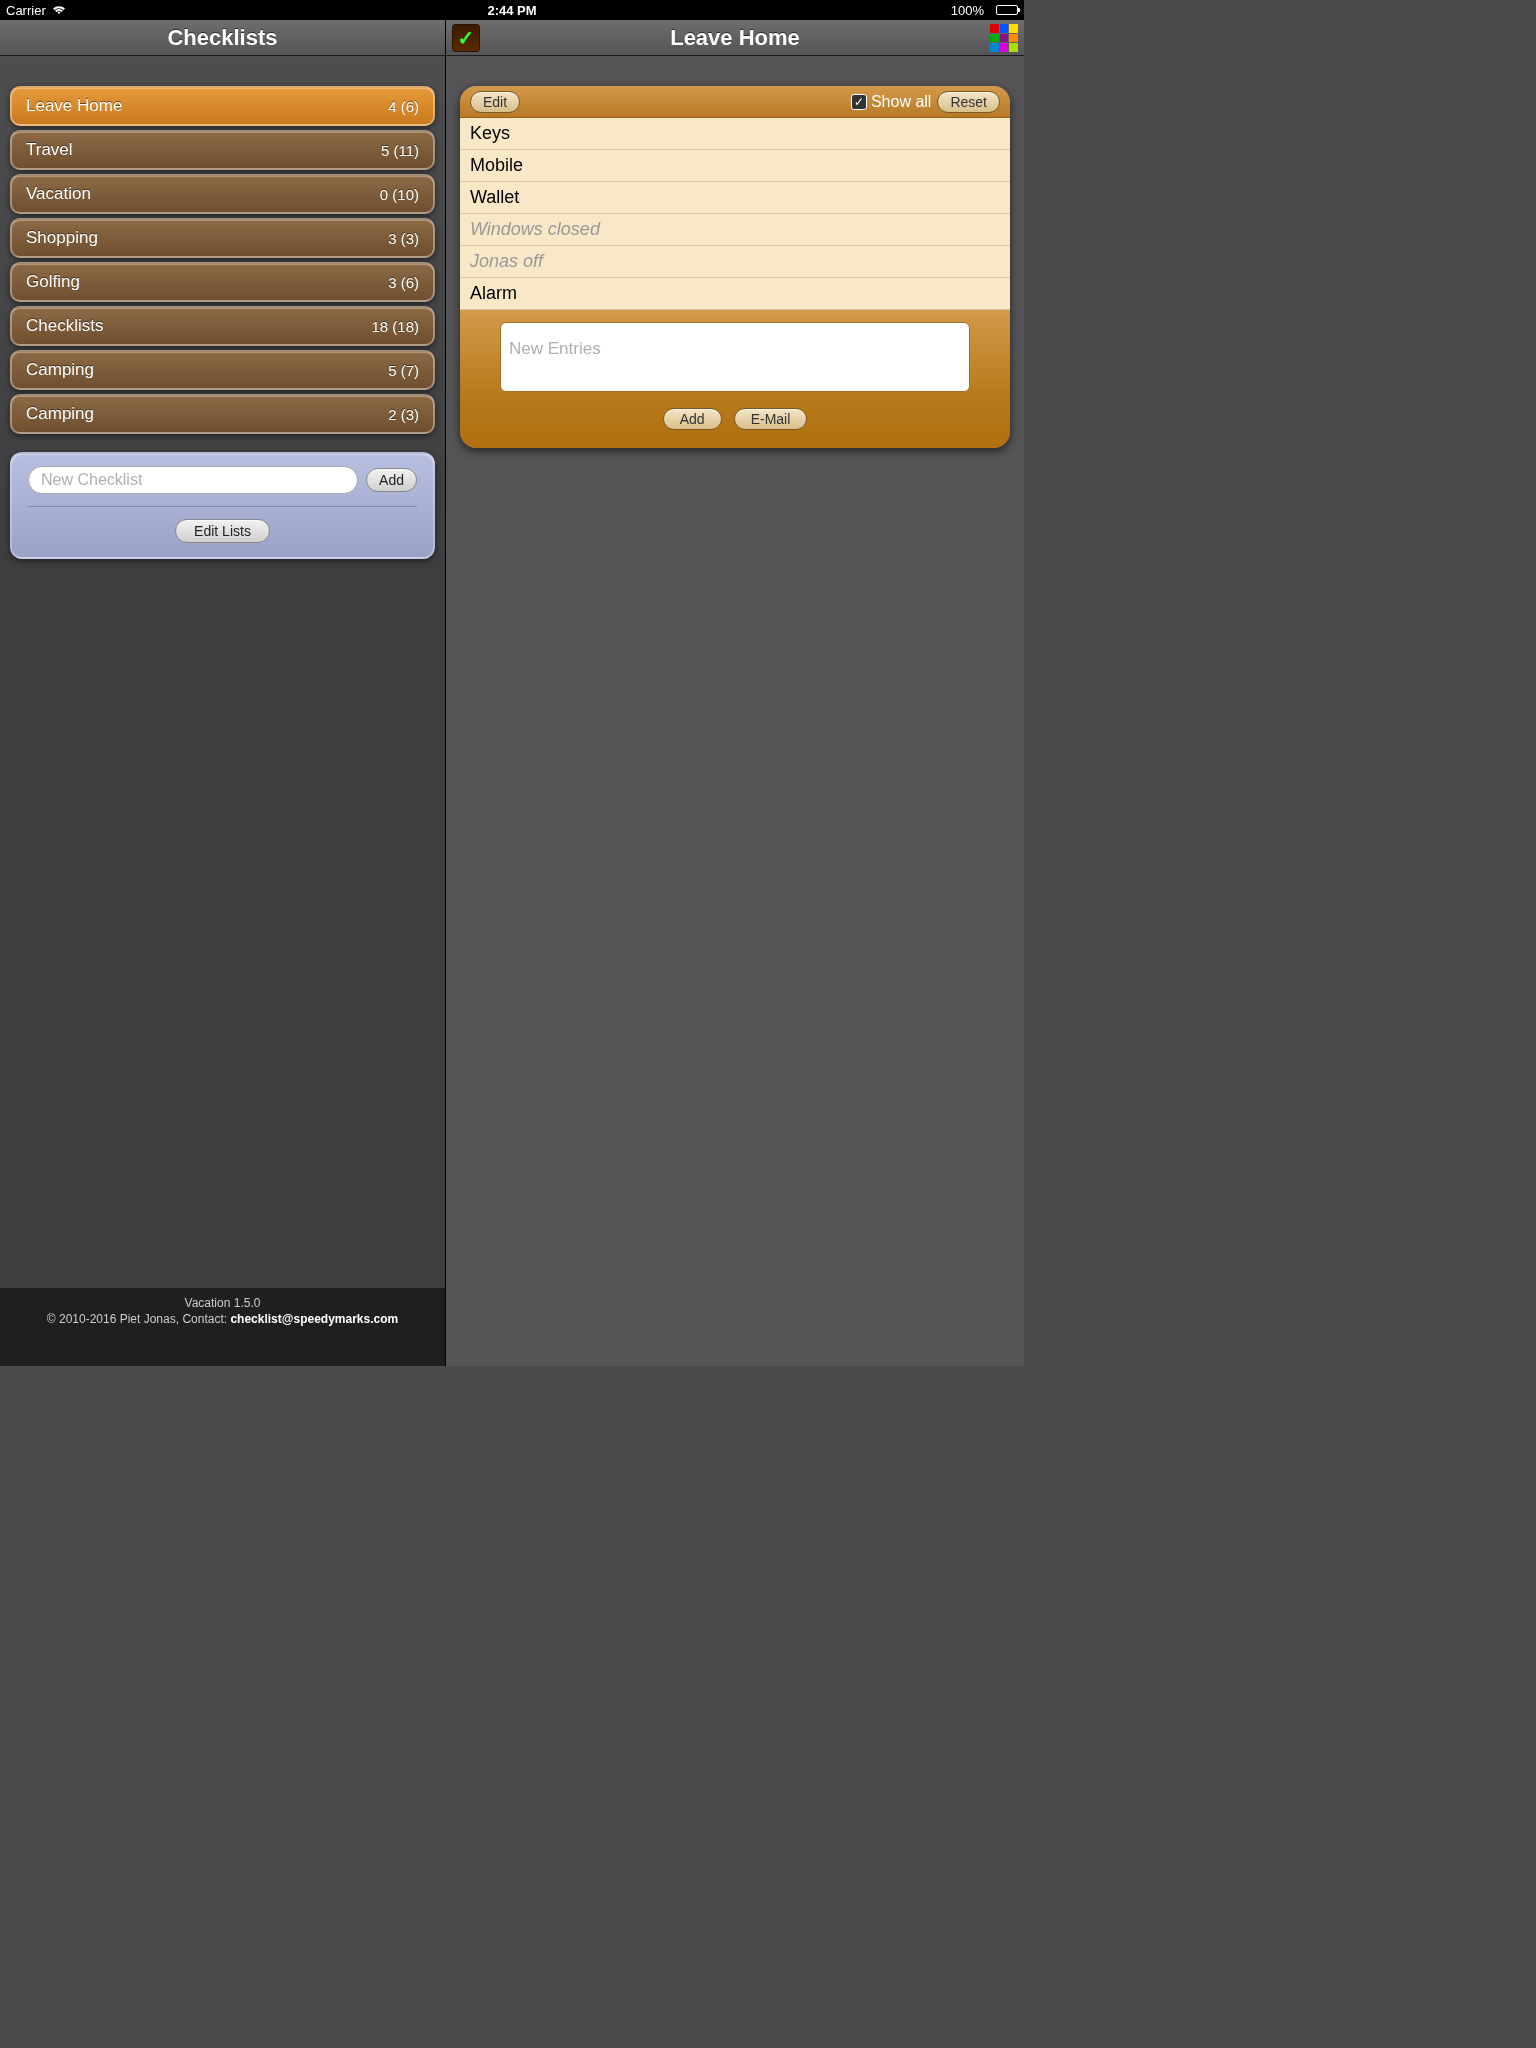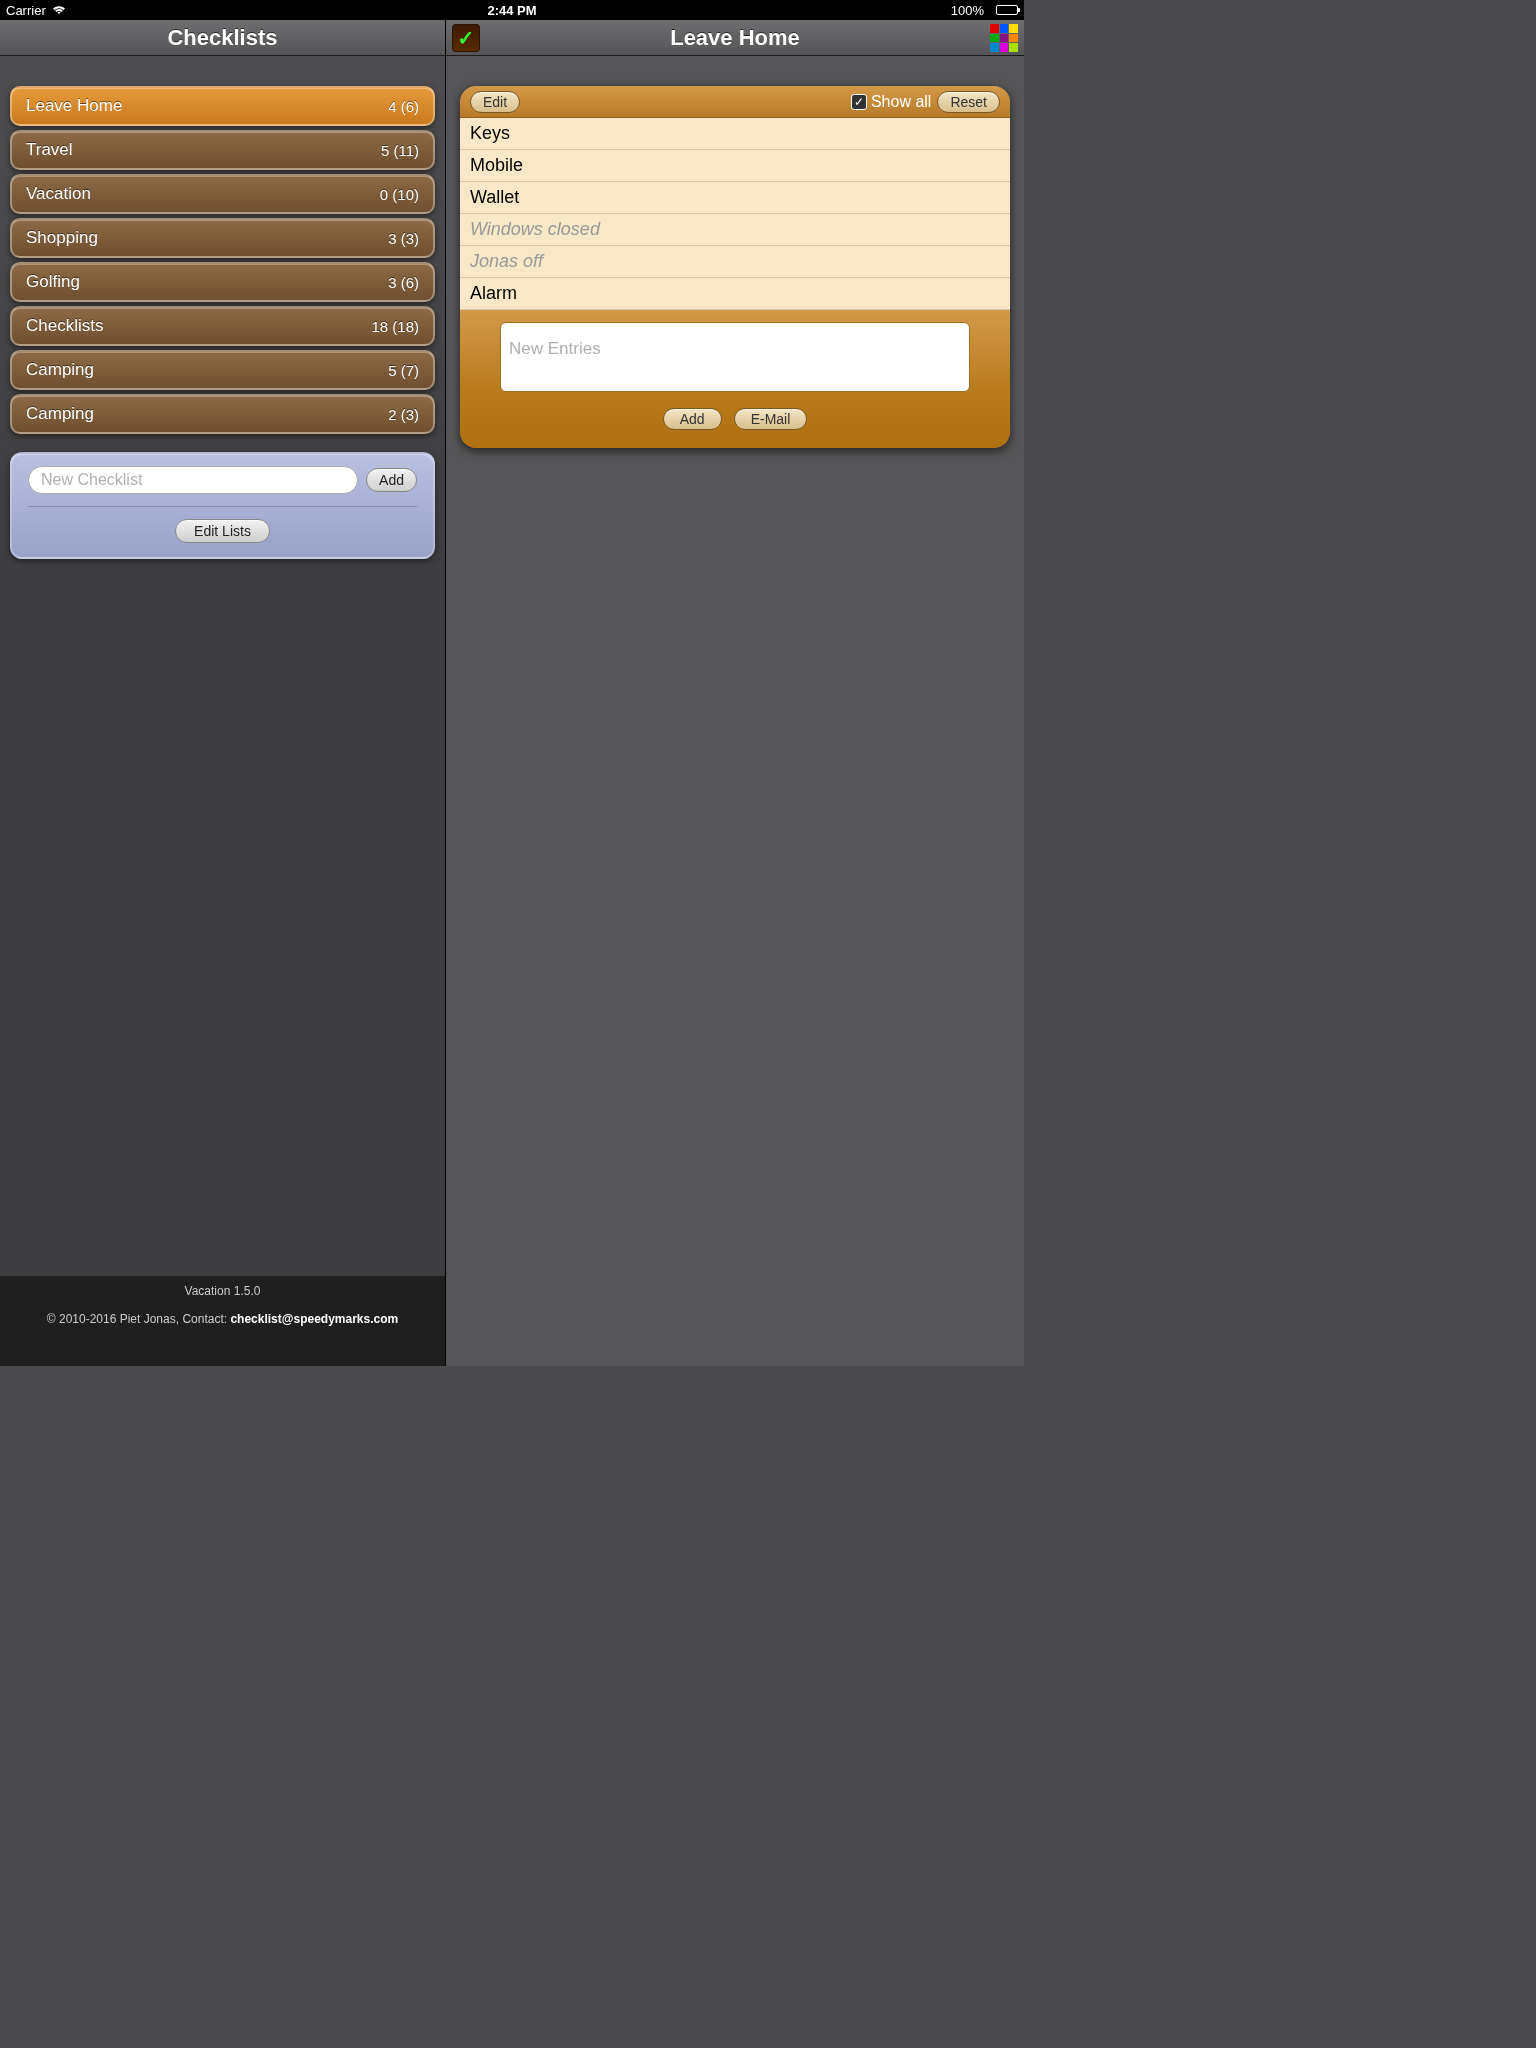--- a/index.html
+++ b/index.html
@@ -123,21 +123,21 @@
 .new-list-panel .row2 { text-align: center; }
 
 .footer {
   margin-top: auto;
   background: #1f1f1f;
   color: #ccc;
   font-size: 12px;
   text-align: center;
   padding: 8px 0 40px;
 }
-.footer .line2 { margin-top: 14px; text-align: center; }
+.footer .line2 { margin-top: 2px; text-align: center; }
 .footer b { color: #fff; }
 
 .detail-card {
   margin: 30px 14px 0;
   border-radius: 16px;
   overflow: hidden;
   box-shadow: 0 3px 10px rgba(0,0,0,.6);
 }
 .detail-toolbar {
   height: 32px;

